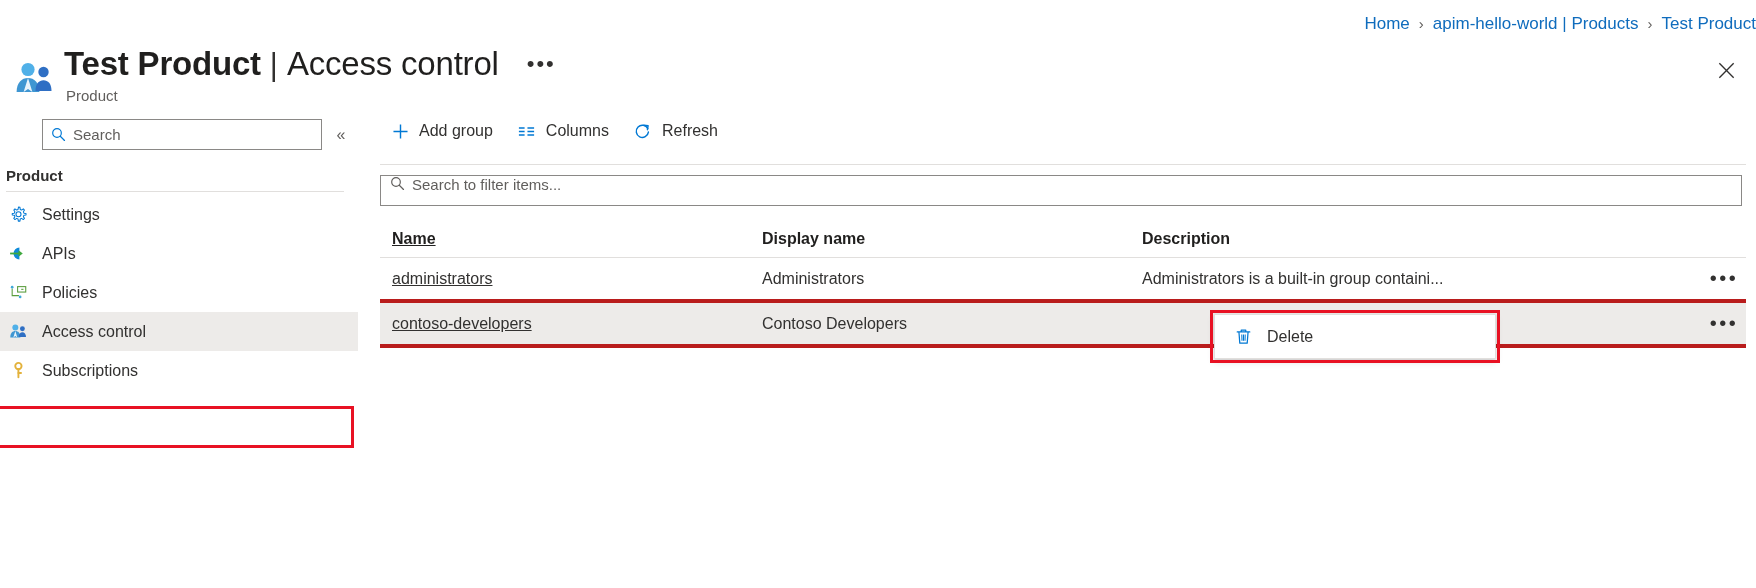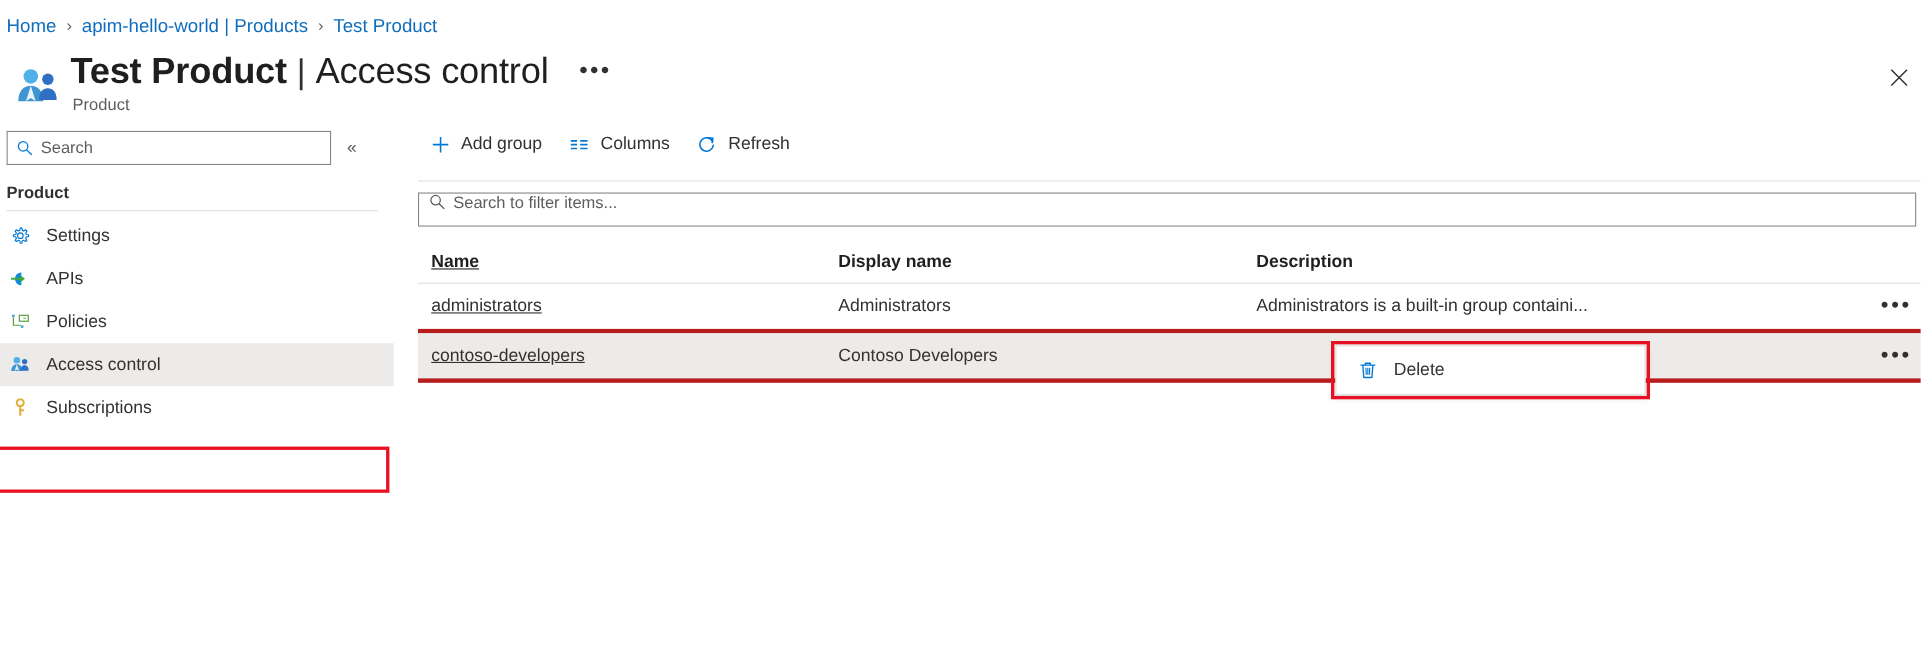--- a/index.html
+++ b/index.html
@@ -11,20 +11,21 @@
     color: #1b1a19;
     overflow: hidden;
   }
 
   
   #breadcrumb {
     display: flex; align-items: center;
     padding: 9px 0 0 6px;
     font-size: 17px;
     height: 38px;
+    justify-content: flex-end;
   }
   .crumb {
     color: #0f6cbd;
     cursor: pointer;
     white-space: nowrap;
   }
   .crumb-sep {
     color: #605e5c;
     margin: 0 9px;
     font-size: 15px;
@@ -76,20 +77,21 @@
     width: 358px; flex: none;
     padding-top: 5px;
     position: relative;
   }
   #search-row { display: flex; align-items: center; padding: 0 0 0 6px; }
   #sidebar-search {
     flex: 1; height: 31px;
     border: 1px solid #8a8886; background: #fff;
     display: flex; align-items: center; padding: 3px 8px;
     max-width: 295px;
+    margin-left: 36px;
   }
   .search-glyph { flex: none; margin-right: 7px; display: flex; }
   #sidebar-search input {
     border: none; outline: none; flex: 1;
     font-family: "Liberation Sans", sans-serif;
     font-size: 15px; color: #323130; background: transparent;
     padding: 0;
   }
   #sidebar-search input::placeholder { color: #605e5c; }
   #collapse-chevron {

